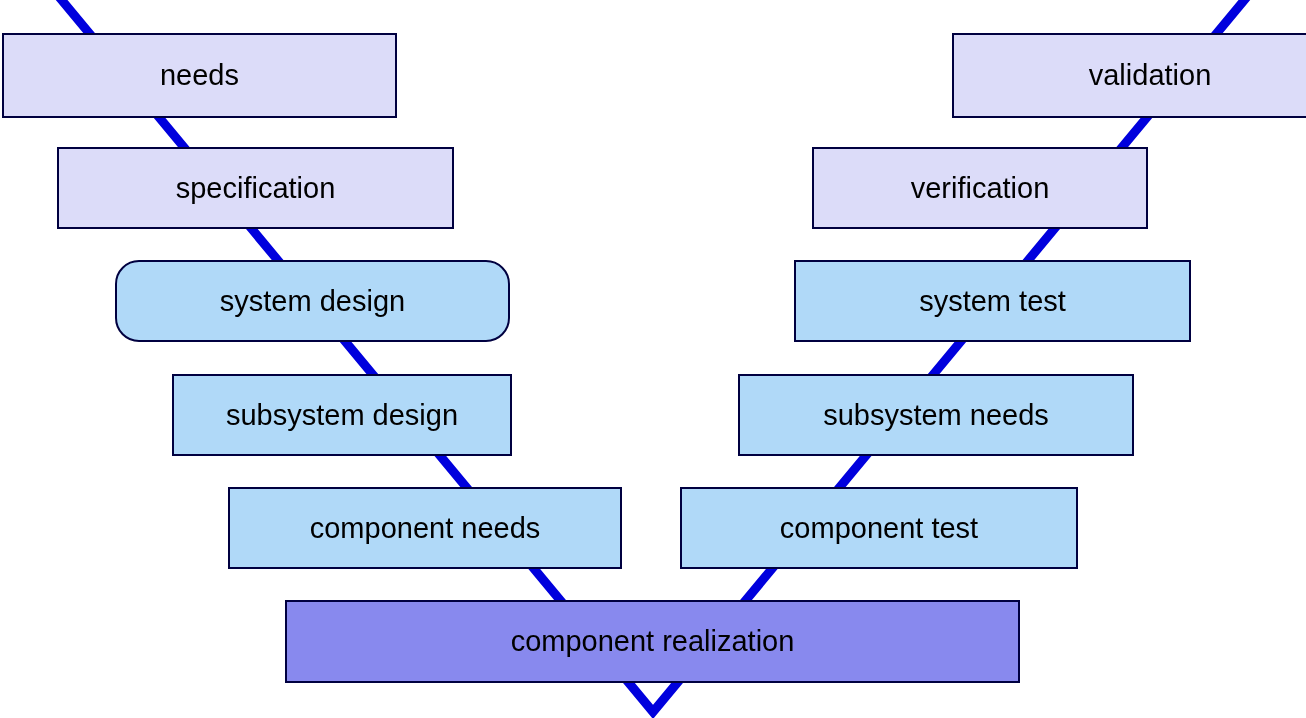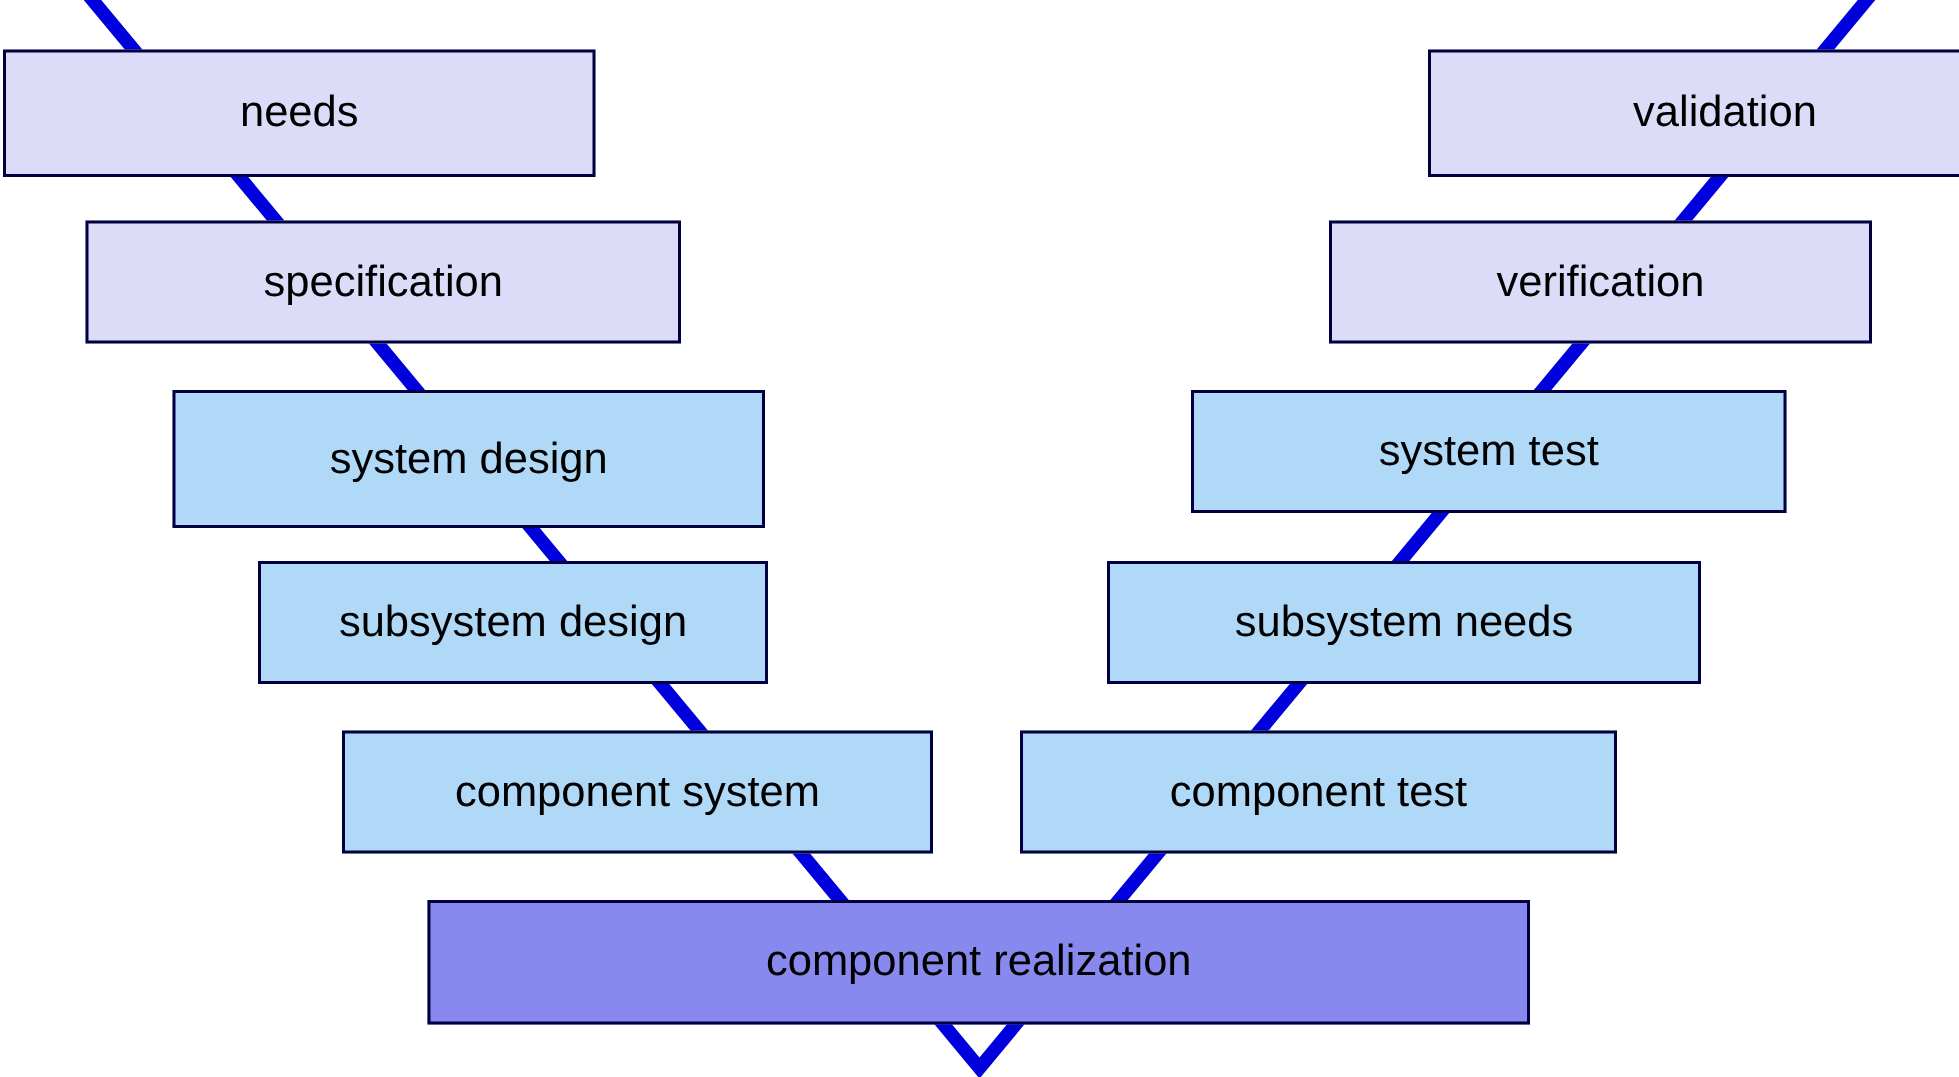--- a/index.html
+++ b/index.html
@@ -55,31 +55,31 @@
 <div id="diagram">
 
   <svg class="vline-svg" width="1306" height="718" viewBox="0 0 1306 718" aria-hidden="true">
     <polyline points="55,-8 653,712 1251,-8"></polyline>
   </svg>
 
   <div class="box tier-outer" style="left:2px;   top:33px;  width:395px; height:85px;">needs</div>
 
   <div class="box tier-outer" style="left:57px;  top:147px; width:397px; height:82px;">specification</div>
 
-  <div class="box tier-mid" style="left:115px; top:260px; width:395px; height:92px;">system design</div>
+  <div class="box tier-mid" style="left:115px; top:260px; width:395px; height:82px;border-radius:24px;">system design</div>
 
   <div class="box tier-mid" style="left:172px; top:374px; width:340px; height:82px;">subsystem design</div>
 
-  <div class="box tier-mid" style="left:228px; top:487px; width:394px; height:82px;">component system</div>
+  <div class="box tier-mid" style="left:228px; top:487px; width:394px; height:82px;">component needs</div>
 
   <div class="box tier-base" style="left:285px; top:600px; width:735px; height:83px;">component realization</div>
 
   <div class="box tier-mid" style="left:680px; top:487px; width:398px; height:82px;">component test</div>
 
   <div class="box tier-mid" style="left:738px; top:374px; width:396px; height:82px;">subsystem needs</div>
 
   <div class="box tier-mid" style="left:794px; top:260px; width:397px; height:82px;text-align:right;">system test</div>
 
-  <div class="box tier-outer" style="left:886px; top:147px; width:362px; height:82px;">verification</div>
+  <div class="box tier-outer" style="left:812px; top:147px; width:336px; height:82px;">verification</div>
 
   <div class="box tier-outer" style="left:908px; top:33px;  width:396px; height:85px;margin-left:44px;">validation</div>
 
 </div>
 
 </body></html>

